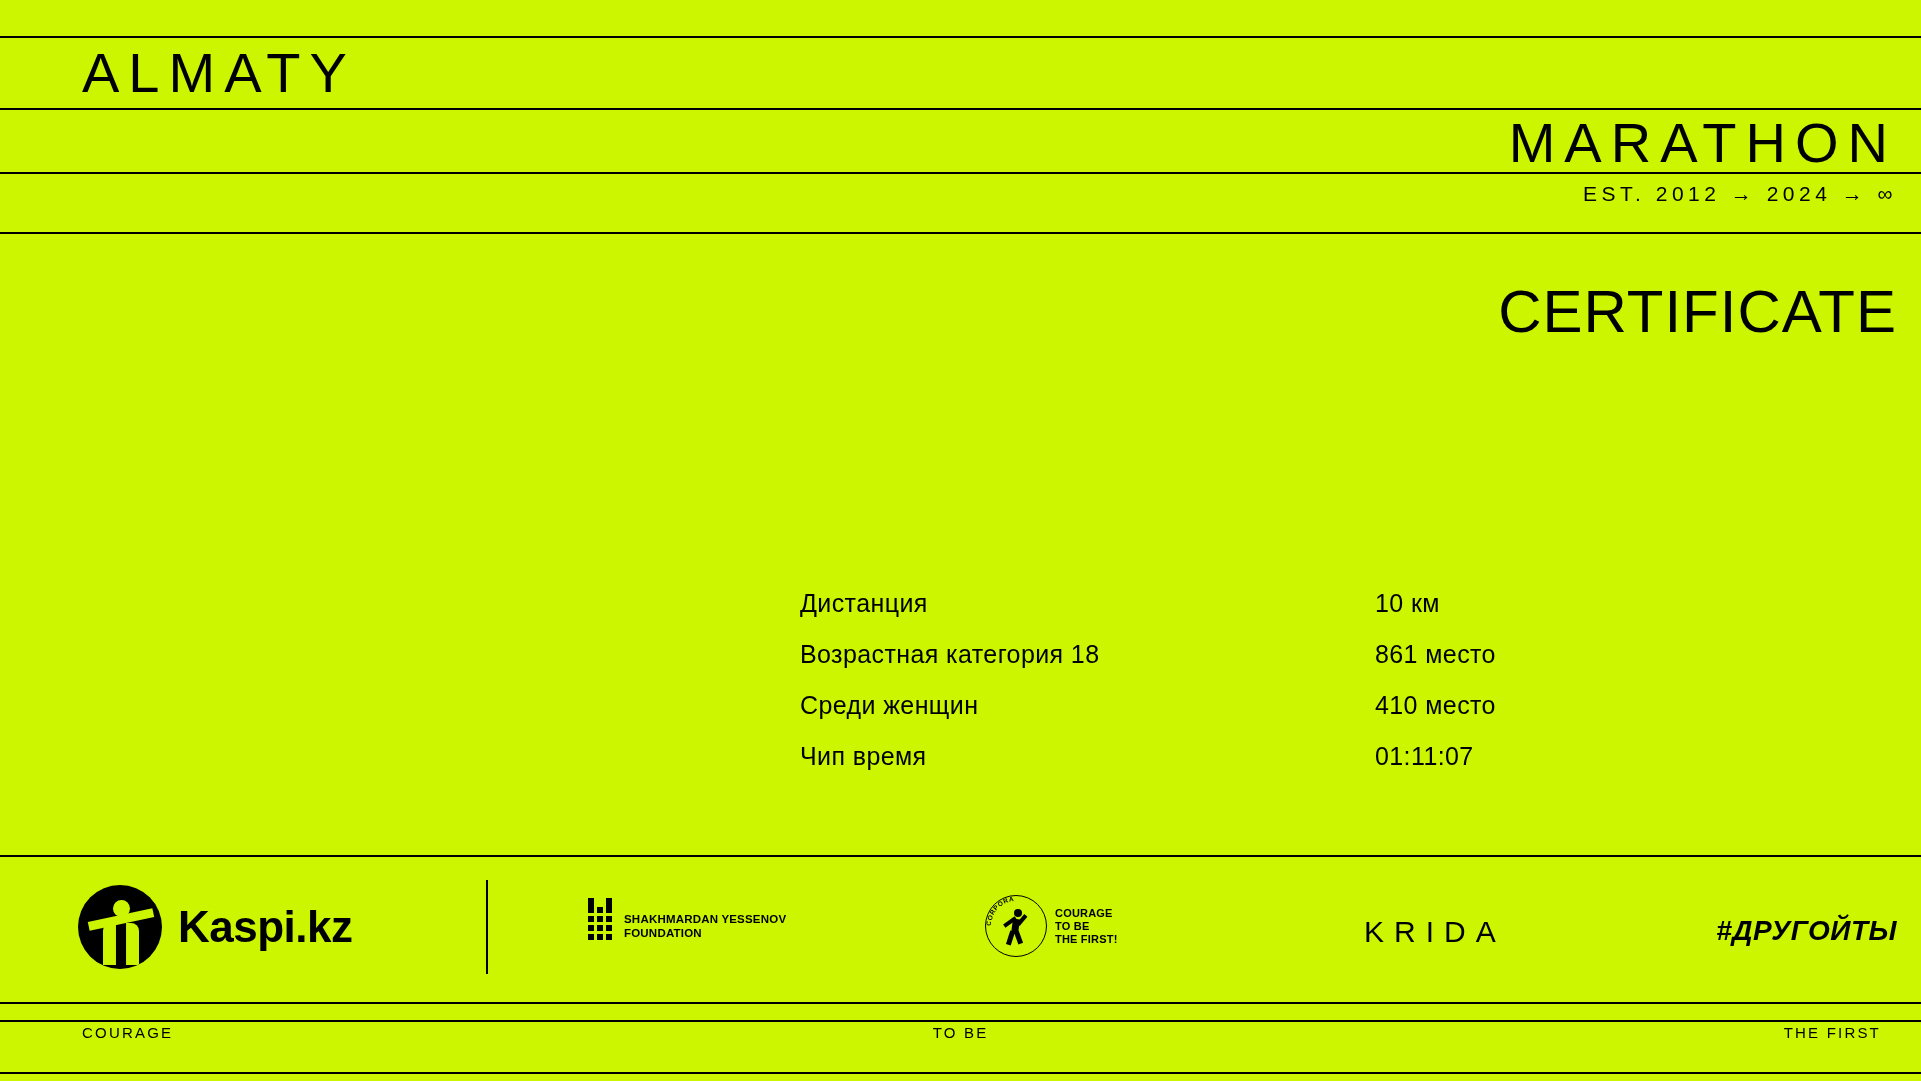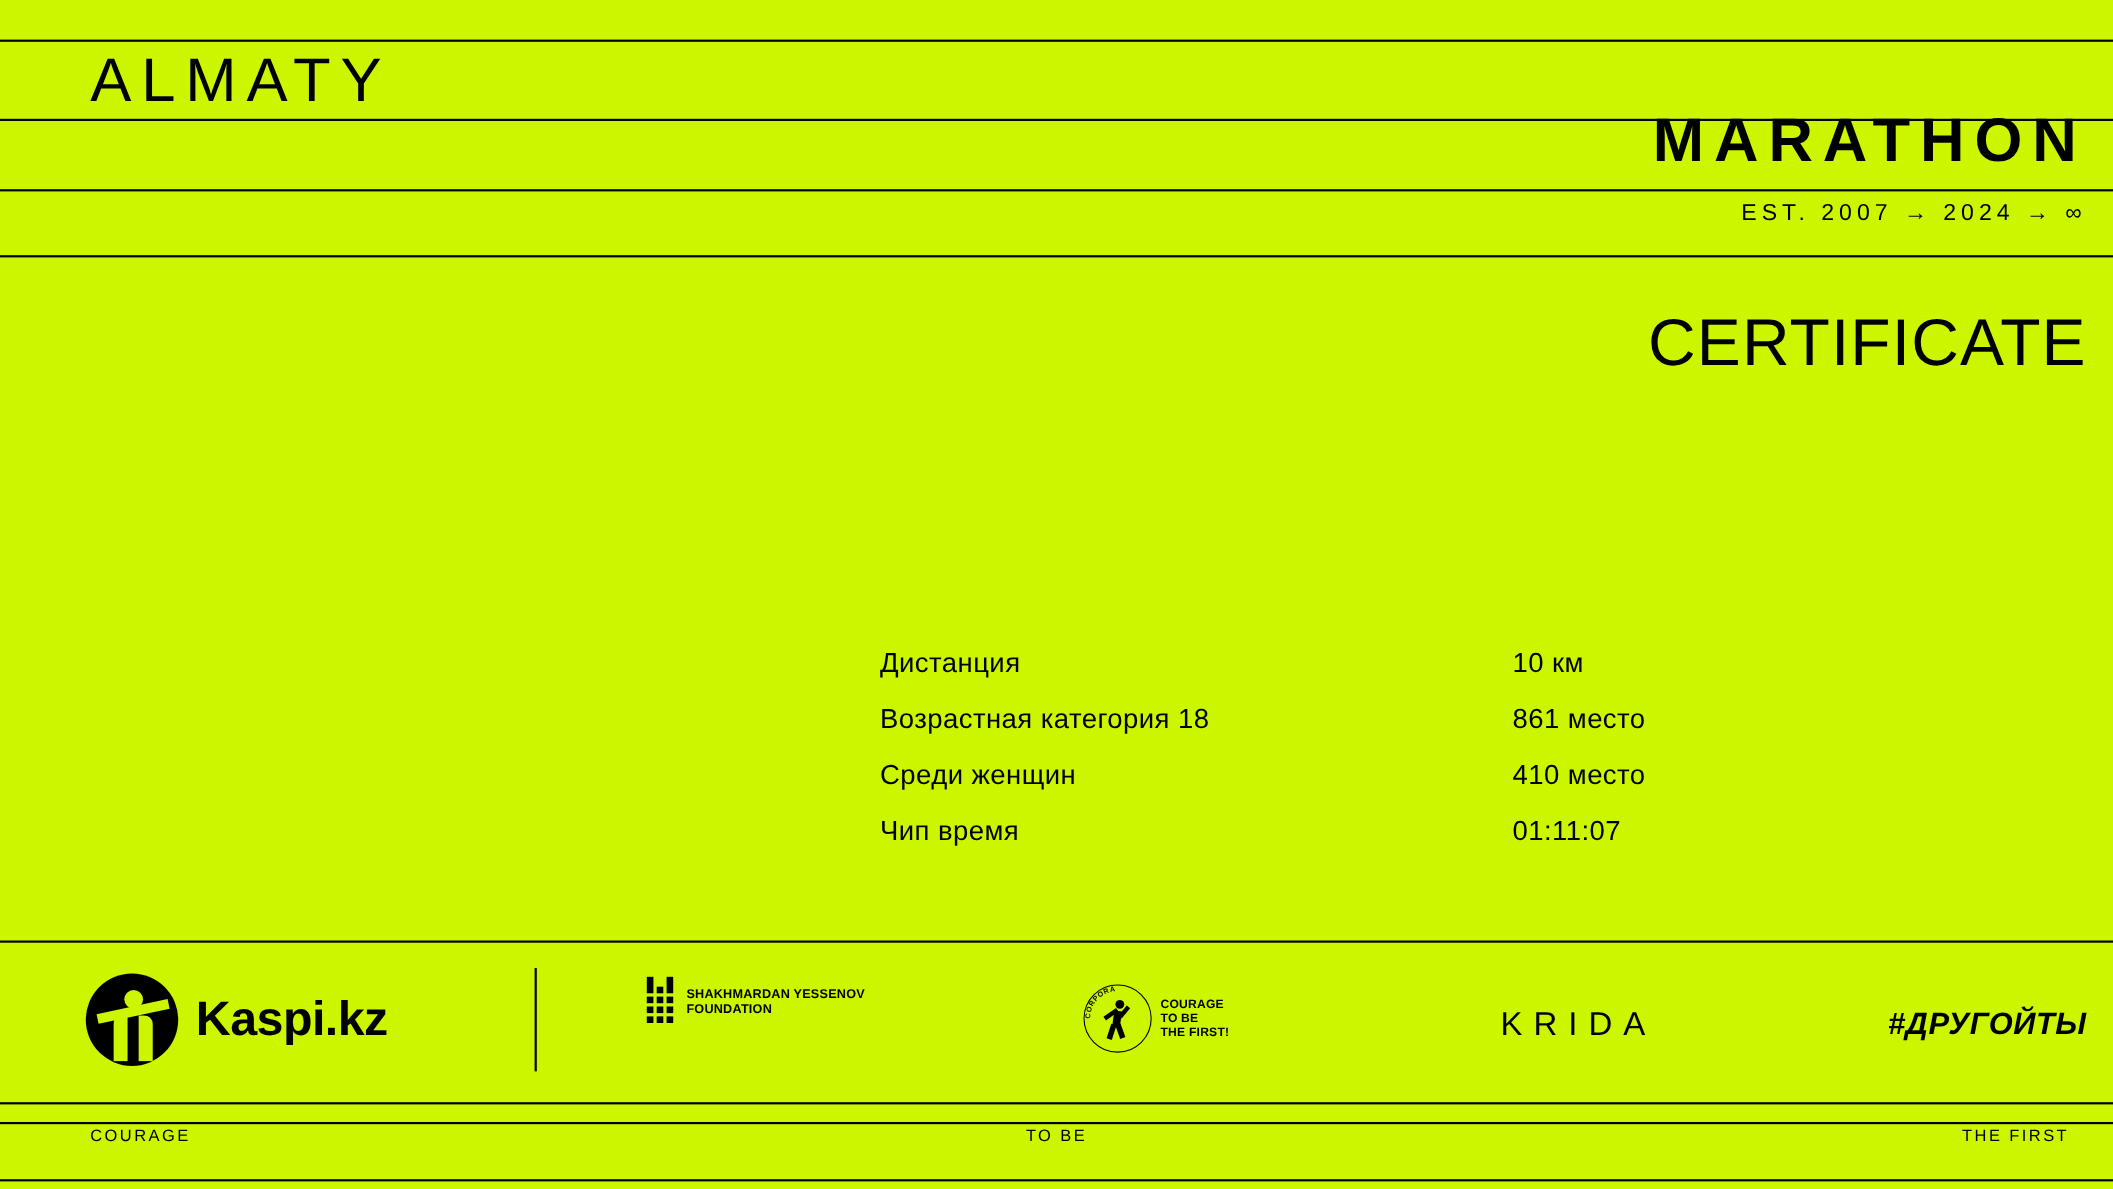--- a/index.html
+++ b/index.html
@@ -45,24 +45,24 @@
     top: 40px;
     font-size: 56px;
     letter-spacing: 9px;
     font-weight: 400;
     line-height: 66px;
     white-space: nowrap;
   }
   .marathon {
     position: absolute;
     right: 24px;
-    top: 96px;
+    top: 112px;
     font-size: 56px;
     letter-spacing: 9px;
-    font-weight: 700;
+    font-weight: 400;
     line-height: 62px;
     white-space: nowrap;
     text-align: right;
   }
   .est {
     position: absolute;
     right: 24px;
     top: 182px;
     font-size: 21px;
     letter-spacing: 4.5px;
@@ -172,23 +172,23 @@
     position: absolute;
     left: 486px;
     top: 23px;
     width: 2px;
     height: 94px;
     background: #000;
   }
   .yessenov {
     position: absolute;
     left: 588px;
-    top: 40px;
+    top: 50px;
     display: flex;
-    align-items: flex-start;
+    align-items: flex-end;
     gap: 12px;
   }
   .yes-bars {
     display: grid;
     grid-template-columns: repeat(3, 6px);
     grid-template-rows: repeat(4, 6px);
     gap: 3px;
     width: 24px;
   }
   .yes-bars i { display: block; background: #000; width: 6px; height: 6px; }
@@ -305,21 +305,21 @@
   <div class="rule r2"></div>
   <div class="rule r3"></div>
   <div class="rule r4"></div>
   <div class="rule r5"></div>
   <div class="rule r6"></div>
   <div class="rule r7"></div>
   <div class="rule r8"></div>
 
   <div class="almaty">ALMATY</div>
   <div class="marathon">MARATHON</div>
-  <div class="est">EST. 2007 → 2024 → ∞</div>
+  <div class="est">EST. 2012 → 2024 → ∞</div>
 
   <div class="title">CERTIFICATE</div>
 
 
   <div class="results">
     <div class="res-row">
       <div class="res-label">Дистанция</div>
       <div class="res-value">10 км</div>
     </div>
     <div class="res-row">

